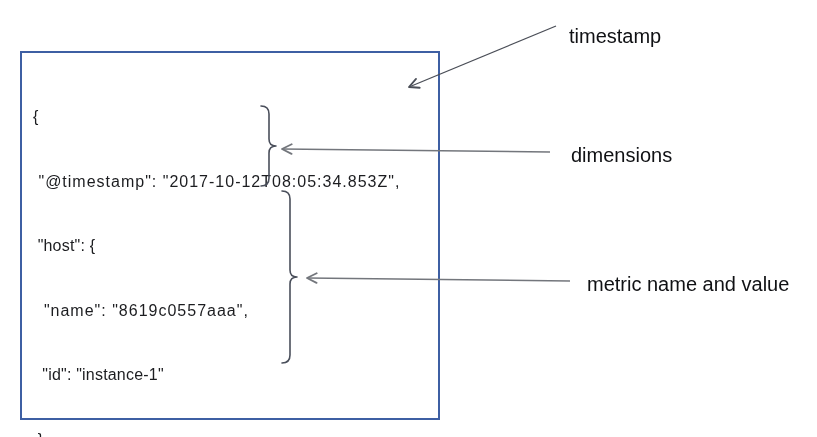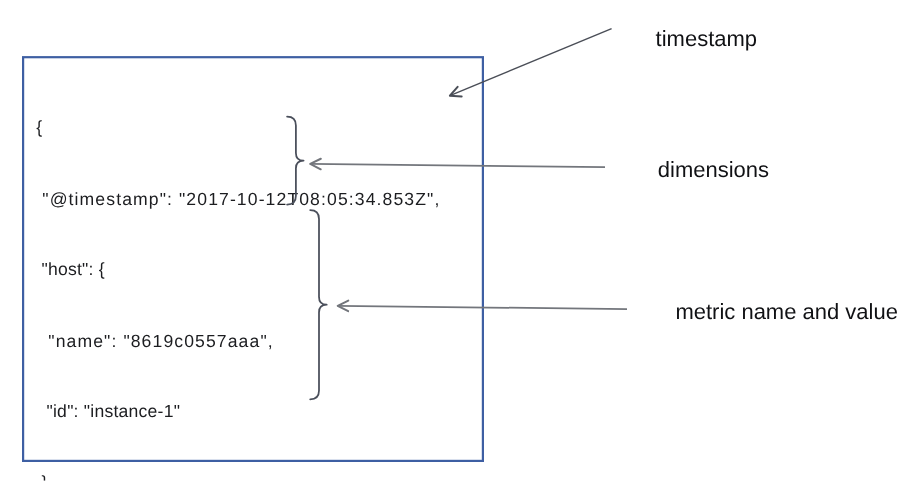--- a/index.html
+++ b/index.html
@@ -48,21 +48,20 @@
     left: 0;
     top: 0;
     pointer-events: none;
   }
   .label {
     position: absolute;
     color: #101114;
     font-size: 20px;
     line-height: 22px;
     white-space: nowrap;
-    margin-left: 27px;
   }
   .label-timestamp { left: 569px; top: 25px; }
   .label-dimensions { left: 571px; top: 144px; }
   .label-metric { left: 587px; top: 273px; }
 </style>
 </head>
 <body>
 
 <div class="canvas">
 

